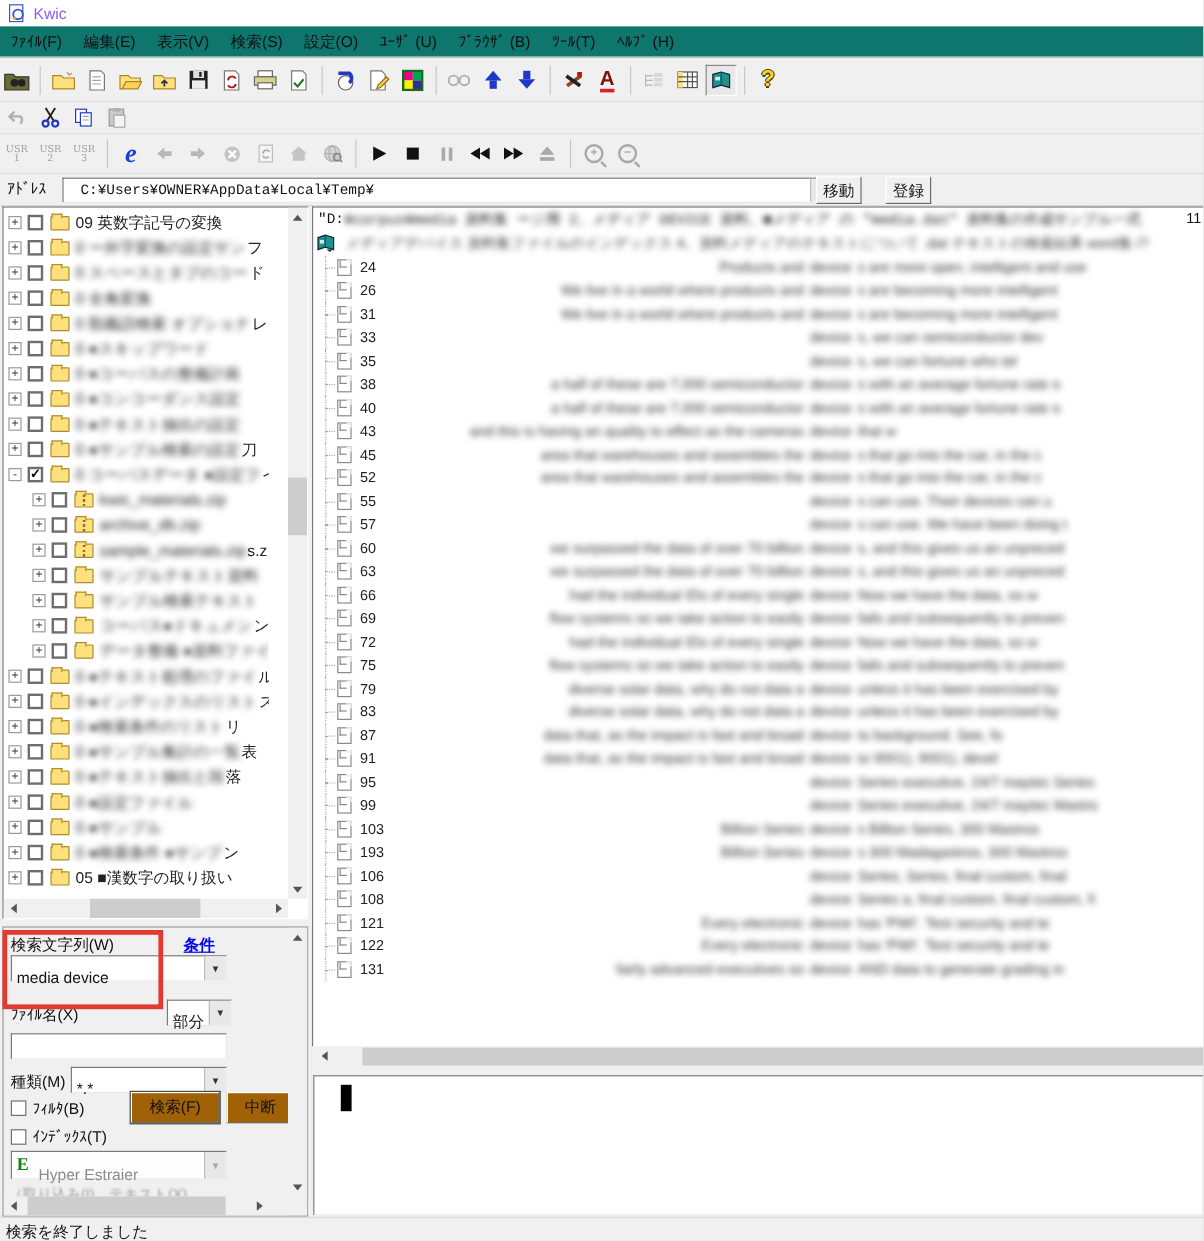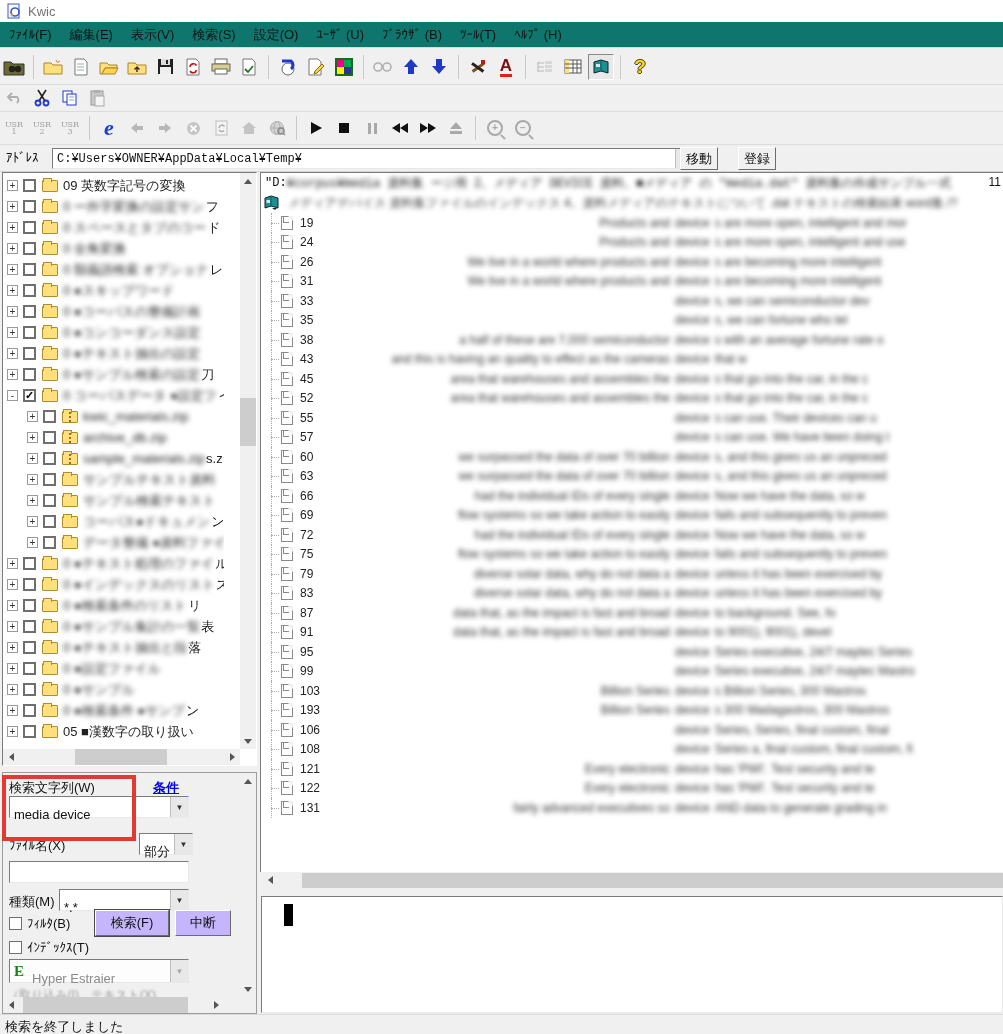--- a/index.html
+++ b/index.html
@@ -1,20 +1,20 @@
 <!DOCTYPE html>
 <html><head>
 <meta charset="utf-8">
 <style>
   html,body{margin:0;padding:0;background:#d8d8d8;}
   .win{position:relative;width:1003px;height:1034px;background:#f0f0f0;overflow:hidden;
        font-family:"Liberation Sans",sans-serif;font-size:13px;color:#111;}
   
   .titlebar{position:absolute;left:0;top:0;width:100%;height:22px;background:#ffffff;display:flex;align-items:center;gap:6px;padding-left:6px;box-sizing:border-box;}
-  .titlebar .tlabel{font-size:13px;color:#737373;}
+  .titlebar .tlabel{font-size:13px;color:#8b5cf6;}
   .menubar{position:absolute;left:0;top:22px;width:100%;height:26px;background:#0f766e;border-bottom:1px solid #d9d9d9;display:flex;align-items:center;box-sizing:border-box;}
   .menuitem{padding:0 9px;line-height:25px;font-size:13px;color:#111;cursor:default;}
   
   .tbar{position:absolute;left:0;width:100%;background:#f0f0f0;border-bottom:1px solid #dcdcdc;display:flex;align-items:center;box-sizing:border-box;}
   .tb1{top:49px;height:36px;}
   .tb2{top:85px;height:27px;}
   .tb3{top:112px;height:33px;}
   .tbtn{width:26px;height:26px;display:flex;align-items:center;justify-content:center;margin:0 1px;flex:none;}
   .tbtn.pressed{border:1px solid;border-color:#8a8a8a #ffffff #ffffff #8a8a8a;background:#e8e8e8;box-sizing:border-box;}
   .tsep{width:1px;height:24px;background:#c8c8c8;margin:0 5px;flex:none;}
@@ -36,21 +36,21 @@
   .mag{position:relative;width:12px;height:12px;border:2px solid #a9a9a9;border-radius:50%;color:#a9a9a9;font-size:10px;line-height:11px;text-align:center;font-weight:bold;}
   .mag::after{content:"";position:absolute;right:-5px;bottom:-4px;width:6px;height:2px;background:#a9a9a9;transform:rotate(45deg);}
   .bluearr{display:flex;flex-direction:column;align-items:center;}
   .bluearr .head-up{width:0;height:0;border-bottom:8px solid #2038c8;border-left:7px solid transparent;border-right:7px solid transparent;}
   .bluearr .head-dn{width:0;height:0;border-top:8px solid #2038c8;border-left:7px solid transparent;border-right:7px solid transparent;}
   .bluearr .stem{width:6px;height:7px;background:#2038c8;}
   
   .addrbar{position:absolute;left:0;top:145px;width:100%;height:27px;background:#f0f0f0;border-bottom:1px solid #d4d4d4;box-sizing:border-box;}
   .addrlabel{position:absolute;left:6px;top:5px;font-size:13px;}
   .addrcombo{position:absolute;left:52px;top:3px;width:642px;height:21px;background:#fff;border:1px solid;border-color:#7b7b7b #e8e8e8 #e8e8e8 #7b7b7b;display:flex;align-items:center;box-sizing:border-box;}
-  .addrval{flex:1;padding:0 4px;font-family:"Liberation Mono",monospace;font-size:12px;white-space:nowrap;overflow:hidden;}
+  .addrval{flex:1;padding:0 14px;font-family:"Liberation Mono",monospace;font-size:12px;white-space:nowrap;overflow:hidden;}
   .combobtn{width:17px;height:100%;background:#e8e8e8;border-left:1px solid #bdbdbd;display:flex;align-items:center;justify-content:center;font-size:8px;color:#333;flex:none;}
   .pbtn{position:absolute;top:2px;height:23px;background:#f0f0f0;border:1px solid;border-color:#ffffff #6d6d6d #6d6d6d #ffffff;font-size:13px;display:flex;align-items:center;justify-content:center;box-sizing:border-box;}
   
   .treepanel{position:absolute;left:2px;top:172px;width:255px;height:594px;background:#fff;border:1px solid;border-color:#7b7b7b #fff #fff #7b7b7b;box-sizing:border-box;overflow:hidden;}
   .treerows{position:absolute;left:0;top:2px;width:221px;height:572px;overflow:hidden;}
   .trow{height:21px;display:flex;align-items:center;white-space:nowrap;position:relative;}
   .texp{width:11px;height:11px;border:1px solid #9a9a9a;background:#fff;font-size:10px;line-height:9px;text-align:center;color:#333;flex:none;margin-right:5px;box-sizing:border-box;}
   .tcheck{width:13px;height:13px;border:2px solid #6e6e6e;background:#fff;flex:none;margin-right:6px;box-sizing:border-box;font-size:11px;line-height:9px;text-align:center;color:#000;font-weight:bold;}
   .tico{width:16px;height:12px;background:#ffe07d;border:1px solid #b08c2c;border-radius:1px;position:relative;flex:none;margin-right:5px;box-sizing:border-box;}
   .tico::before{content:"";position:absolute;left:0;top:-3px;width:7px;height:3px;background:#ffe07d;border:1px solid #b08c2c;border-bottom:none;}
@@ -68,21 +68,21 @@
   .arr.lf{border-right:5px solid #555;border-top:4px solid transparent;border-bottom:4px solid transparent;}
   .arr.rt{border-left:5px solid #555;border-top:4px solid transparent;border-bottom:4px solid transparent;}
   .sb-thumb{position:absolute;background:#cdcdcd;}
   
   .searchpanel{position:absolute;left:2px;top:772px;width:255px;height:242px;background:#f0f0f0;border:1px solid #9c9c9c;box-sizing:border-box;overflow:hidden;}
   .splabel{position:absolute;font-size:13px;color:#111;}
   .link{color:#0000ee;text-decoration:underline;font-weight:bold;}
   .field{position:absolute;background:#fff;border:1px solid;border-color:#7b7b7b #e8e8e8 #e8e8e8 #7b7b7b;display:flex;align-items:center;box-sizing:border-box;}
   .field .val{flex:1;padding:0 4px;font-size:13px;white-space:nowrap;overflow:hidden;margin-top:15px;}
   .cb{position:absolute;width:13px;height:13px;border:1px solid #707070;background:#fff;box-sizing:border-box;}
-  .btn{position:absolute;background:#c4b5fd;border:1px solid;border-color:#ffffff #6d6d6d #6d6d6d #ffffff;display:flex;align-items:center;justify-content:center;font-size:13px;box-sizing:border-box;}
+  .btn{position:absolute;background:#a16207;border:1px solid;border-color:#ffffff #6d6d6d #6d6d6d #ffffff;display:flex;align-items:center;justify-content:center;font-size:13px;box-sizing:border-box;margin-left:14px;}
   .btn.default{outline:1px solid #4a4a4a;}
   .estE{font-family:"Liberation Serif",serif;font-weight:bold;color:#0d8a0d;font-size:15px;margin:0 4px;}
   .estTxt{color:#8a8a8a;font-size:13px;}
   .clipped{position:absolute;left:4px;top:214px;width:225px;height:14px;overflow:hidden;color:#9a9a9a;font-size:12px;filter:blur(1px);white-space:nowrap;}
   
   .splitter{position:absolute;left:257px;top:172px;width:3px;height:862px;background:#f0f0f0;}
   .results{position:absolute;left:260px;top:172px;width:743px;height:700px;background:#fff;border-left:1px solid #7b7b7b;border-top:1px solid #7b7b7b;box-sizing:border-box;overflow:hidden;}
   .reshead{position:relative;height:20px;display:flex;align-items:center;padding-left:4px;font-family:"Liberation Mono",monospace;font-size:12px;white-space:nowrap;}
   .reshead .hits{position:absolute;right:2px;top:2px;font-family:"Liberation Sans",sans-serif;font-size:12px;color:#111;}
   .resbook{position:relative;height:20px;display:flex;align-items:center;gap:8px;padding-left:2px;white-space:nowrap;}
@@ -727,27 +727,20 @@
           <svg width="17" height="16" viewBox="0 0 17 16">
             <path d="M2 3l6-2 7 2v10l-7-2-6 2z" fill="#1f9090" stroke="#123"></path>
             <line x1="8" y1="1" x2="8" y2="11" stroke="#0d5a5a"></line>
             <rect x="3.5" y="5" width="3.5" height="3" fill="#cfe8e8"></rect>
             <path d="M9 13l3 2 2-2" fill="#222"></path>
           </svg>
         </span>
       <span class="blurtxt" style="font-size:12px;color:#333;">メディアデバイス 資料集ファイルのインデックス 4。資料メディアのテキストについて .dat  テキストの検索結果 word集 /?</span>
     </div>
     <div class="rrows" id="resRows">
-    <div class="rrow">
-      <span class="docico"></span>
-      <span class="rnum">19</span>
-      <span class="rleft blurtxt">Products and</span>
-      <span class="rkw blurtxt">device</span>
-      <span class="rright blurtxt">s are more open, intelligent and mor</span>
-    </div>
 
     <div class="rrow">
       <span class="docico"></span>
       <span class="rnum">24</span>
       <span class="rleft blurtxt">Products and</span>
       <span class="rkw blurtxt">device</span>
       <span class="rright blurtxt">s are more open, intelligent and use</span>
     </div>
 
     <div class="rrow">
@@ -783,20 +776,27 @@
     </div>
 
     <div class="rrow">
       <span class="docico"></span>
       <span class="rnum">38</span>
       <span class="rleft blurtxt">a half of these are 7,000 semiconductor</span>
       <span class="rkw blurtxt">device</span>
       <span class="rright blurtxt">s with an average fortune rate o</span>
     </div>
 
+    <div class="rrow">
+      <span class="docico"></span>
+      <span class="rnum">40</span>
+      <span class="rleft blurtxt">a half of these are 7,000 semiconductor</span>
+      <span class="rkw blurtxt">device</span>
+      <span class="rright blurtxt">s with an average fortune rate o</span>
+    </div>
 
     <div class="rrow">
       <span class="docico"></span>
       <span class="rnum">43</span>
       <span class="rleft blurtxt">and this is having an quality to effect as the cameras</span>
       <span class="rkw blurtxt">device</span>
       <span class="rright blurtxt">that w</span>
     </div>
 
     <div class="rrow">

